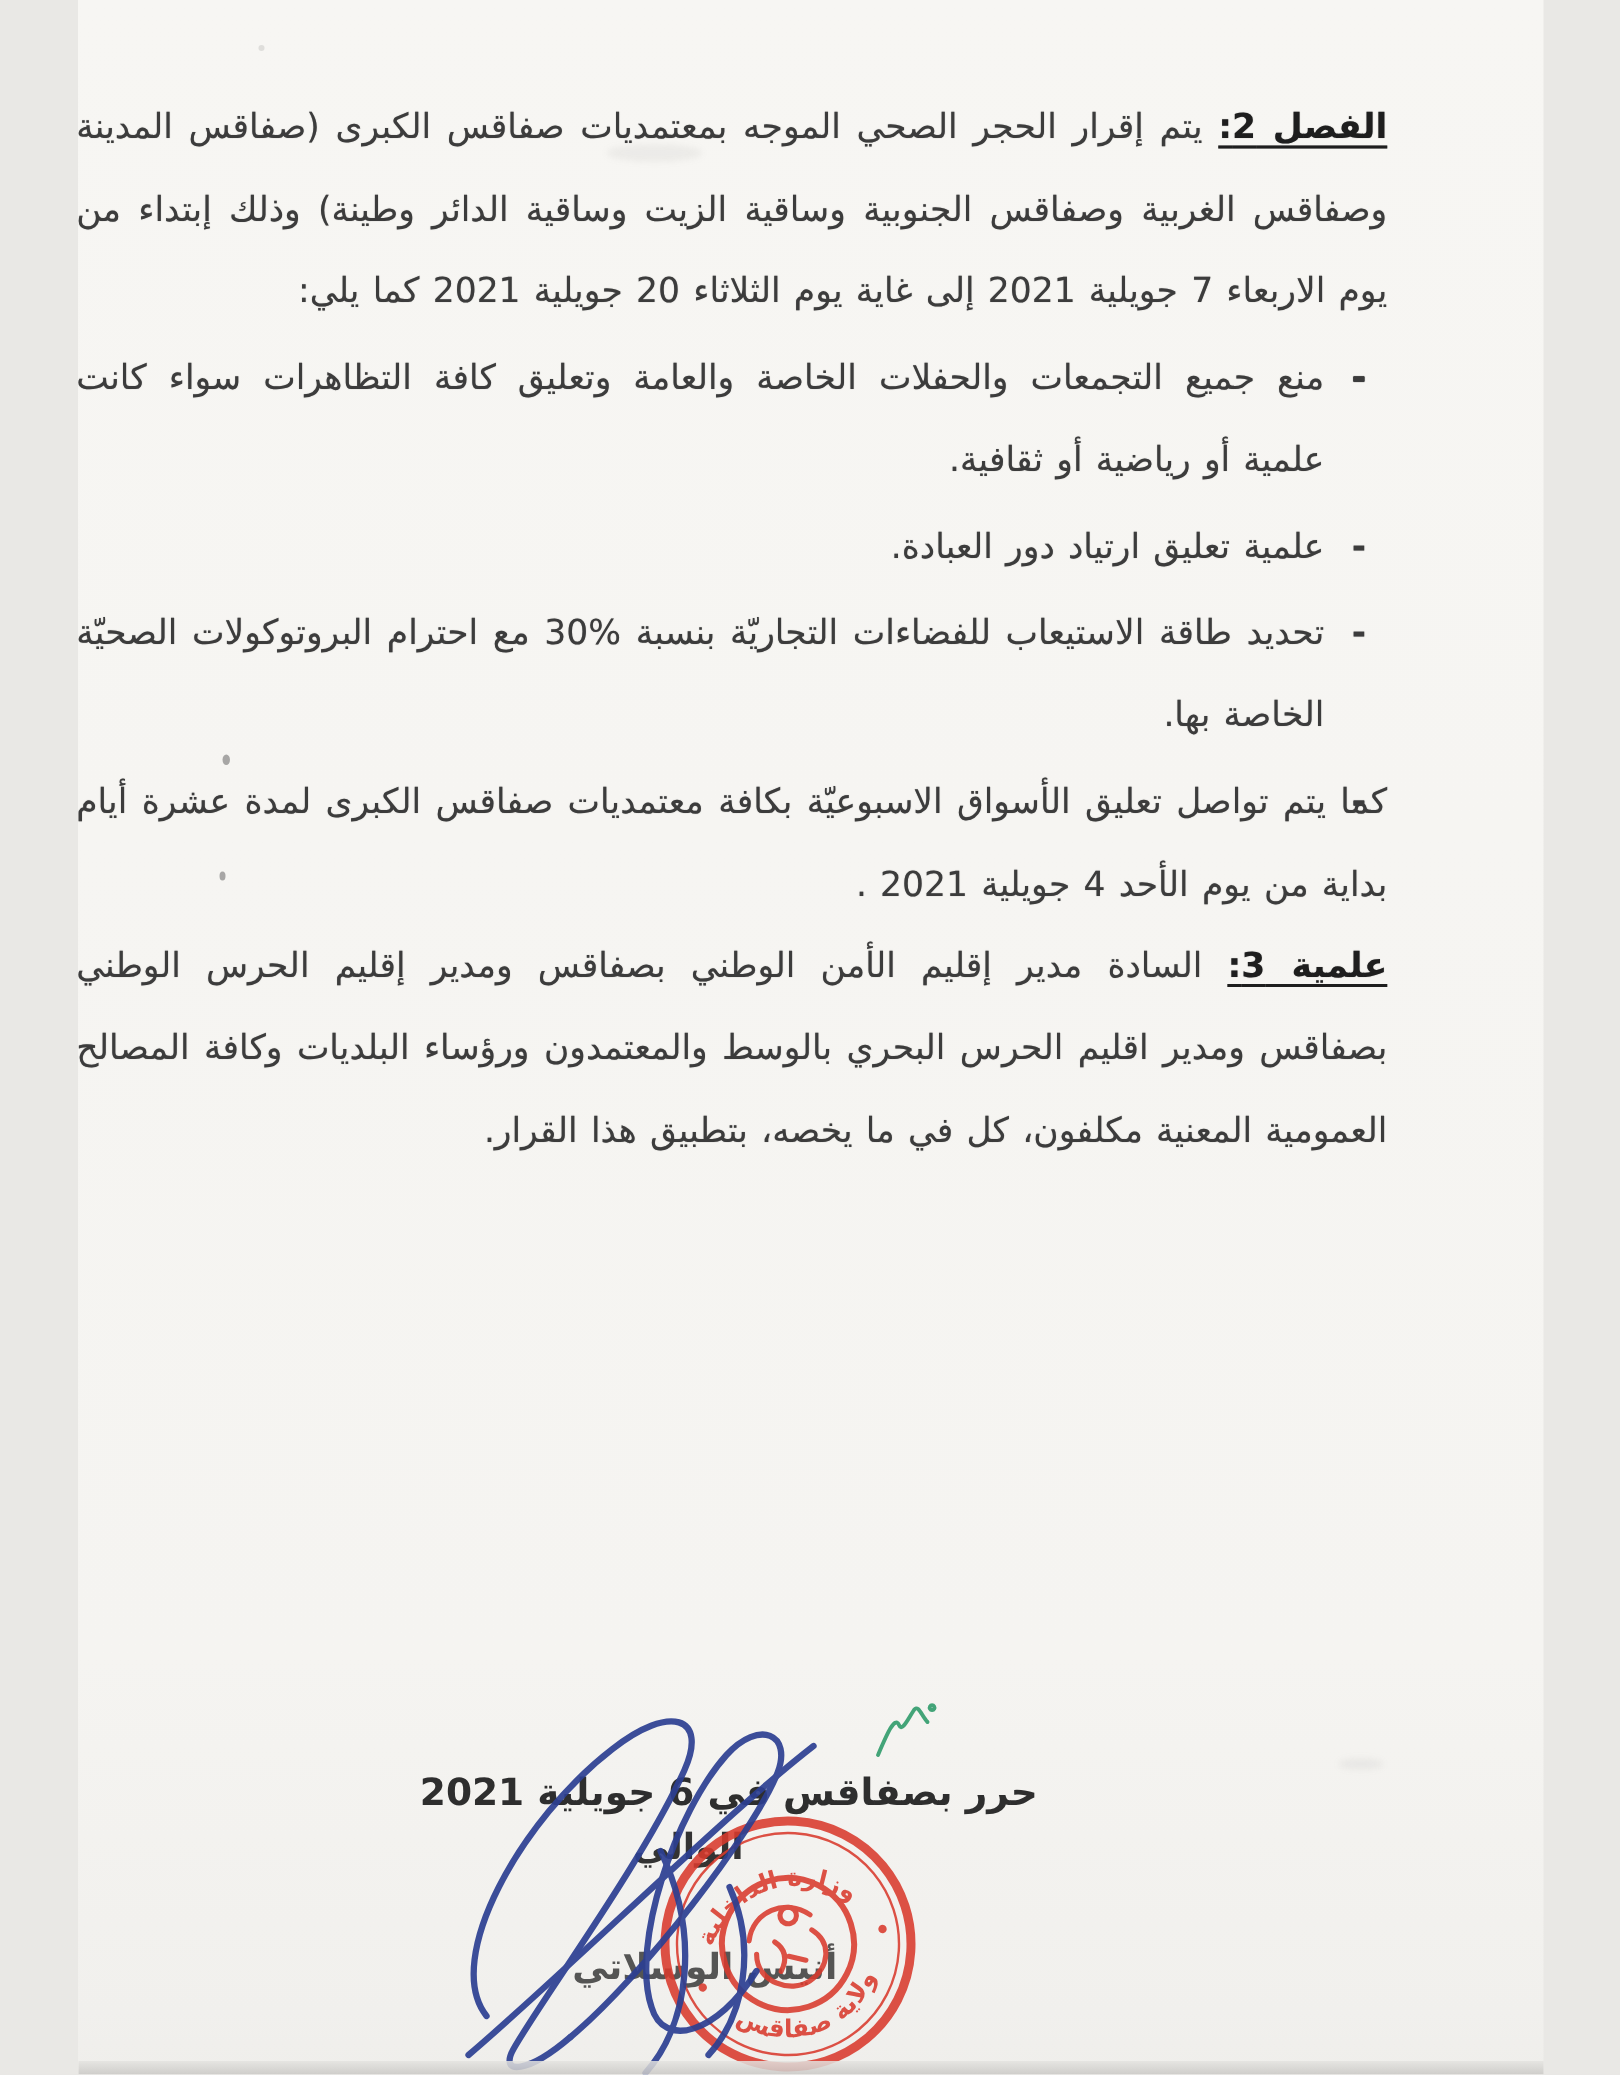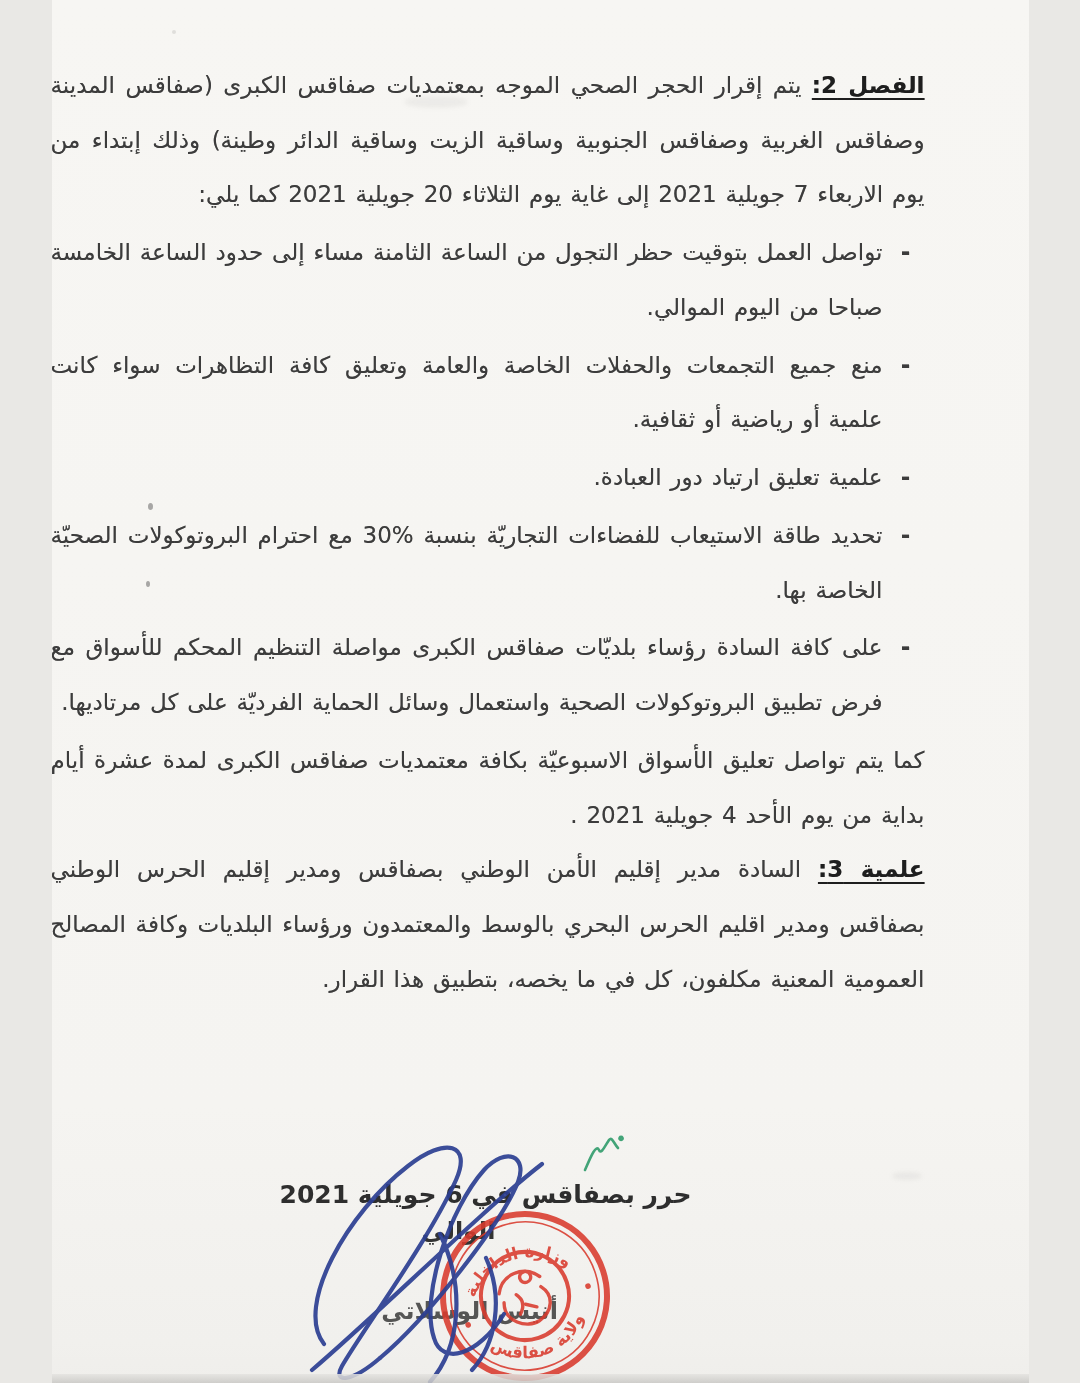--- a/index.html
+++ b/index.html
@@ -113,27 +113,27 @@
 <body>
 
 <div class="page">
 
   <div class="content">
 
     <p class="para"><span class="article-heading">الفصل 2:</span><span> يتم إقرار الحجر الصحي الموجه بمعتمديات صفاقس الكبرى (صفاقس المدينة وصفاقس الغربية وصفاقس الجنوبية وساقية الزيت وساقية الدائر وطينة) وذلك إبتداء من يوم الاربعاء 7 جويلية 2021 إلى غاية يوم الثلاثاء 20 جويلية 2021 كما يلي:</span></p>
 
     <ul class="rules">
       <li><span class="dash">-</span></li>
-      <li><span class="dash">-</span><span>تواصل العمل بتوقيت حظر التجول من الساعة الثامنة مساء إلى حدود الساعة الخامسة صباحا من اليوم الموالي.</span></li>
+      <li><span class="dash">-</span></li>
       <li><span class="dash">-</span></li>
       <li><span class="dash">-</span><span>منع جميع التجمعات والحفلات الخاصة والعامة وتعليق كافة التظاهرات سواء كانت علمية أو رياضية أو ثقافية.</span></li>
       <li><span class="dash">-</span><span>علمية تعليق ارتياد دور العبادة.</span></li>
       <li><span class="dash">-</span><span>تحديد طاقة الاستيعاب للفضاءات التجاريّة بنسبة %30 مع احترام البروتوكولات الصحيّة الخاصة بها.</span></li>
       <li><span class="dash">-</span></li>
-      <li><span class="dash">-</span><span>على كافة السادة رؤساء بلديّات صفاقس الكبرى مواصلة التنظيم المحكم للأسواق مع فرض تطبيق البروتوكولات الصحية واستعمال وسائل الحماية الفرديّة على كل مرتاديها.</span></li>
+      <li><span class="dash">-</span></li>
     </ul>
 
     <p class="para">كما يتم تواصل تعليق الأسواق الاسبوعيّة بكافة معتمديات صفاقس الكبرى لمدة عشرة أيام بداية من يوم الأحد 4 جويلية 2021 .</p>
 
     <p class="para"><span class="article-heading">علمية 3:</span><span> السادة مدير إقليم الأمن الوطني بصفاقس ومدير إقليم الحرس الوطني بصفاقس ومدير اقليم الحرس البحري بالوسط والمعتمدون ورؤساء البلديات وكافة المصالح العمومية المعنية مكلفون، كل في ما يخصه، بتطبيق هذا القرار.</span></p>
 
   </div>
 
   <div class="date-line">حرر بصفاقس في 6 جويلية 2021</div>
   <div class="governor-title">الوالي</div>

